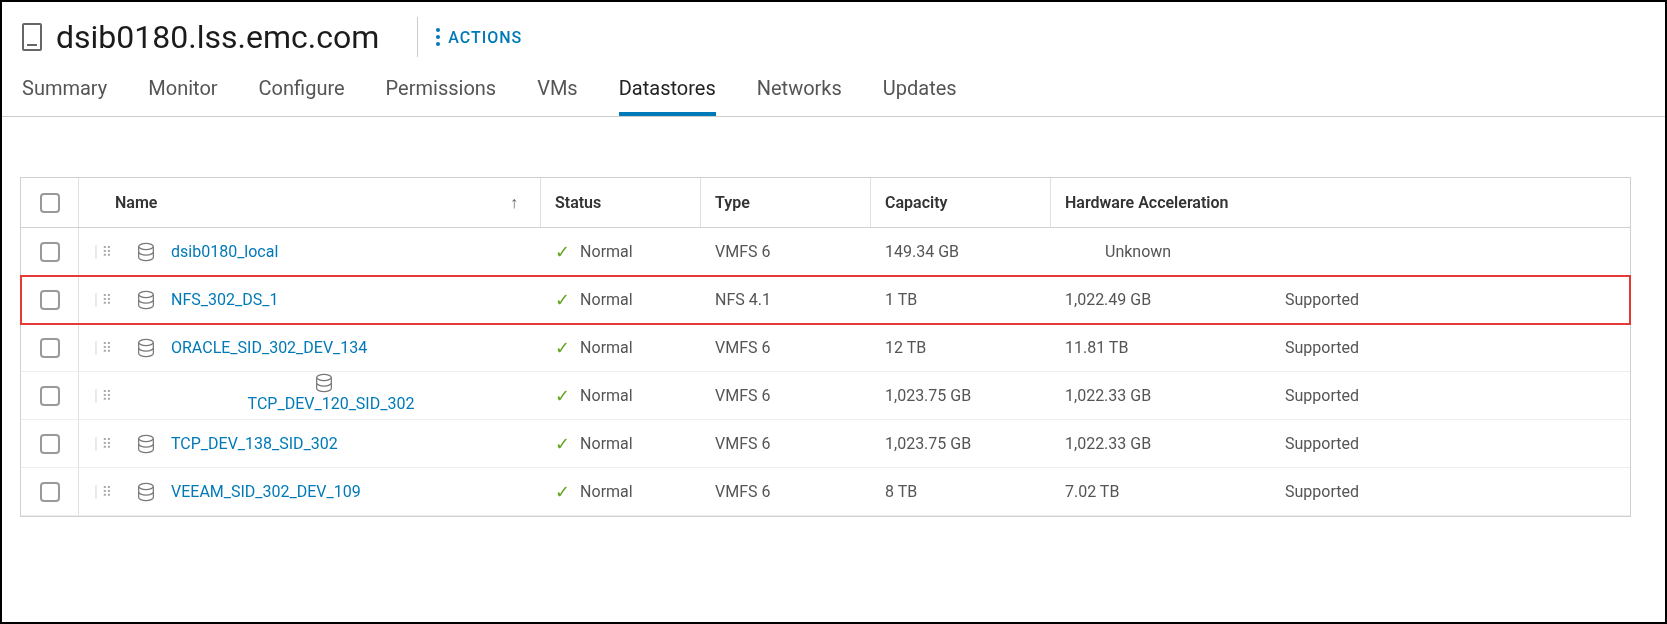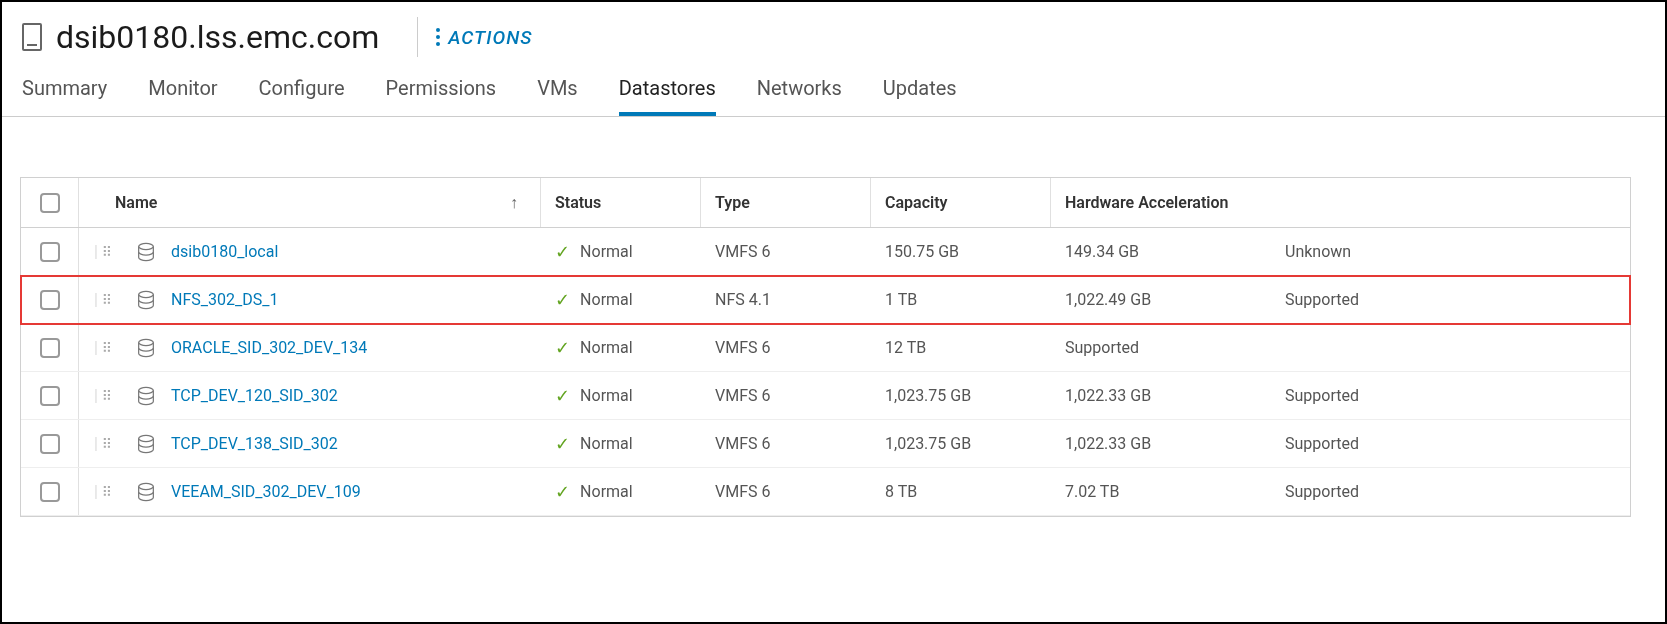--- a/index.html
+++ b/index.html
@@ -49,25 +49,24 @@
     .divider {
       width: 1px;
       height: 40px;
       background: #ccc;
       margin: 0 18px;
     }
     .actions-btn {
       display: flex;
       align-items: center;
       color: #0079b8;
-      font-size: 19px;
+      font-size: 16px;
       font-weight: 500;
       letter-spacing: 1px;
       cursor: pointer;
-      font-style: italic;
     }
     .actions-dots {
       display: flex;
       flex-direction: column;
       margin-right: 8px;
       gap: 3px;
     }
     .actions-dots span {
       width: 4px;
       height: 4px;
@@ -244,21 +243,20 @@
           </span>
       <span class="ds-link">dsib0180_local</span>
     </div>
     <div class="col col-status" style="border-right:none;">
       <div class="status-cell">
         <span class="check-icon">✓</span>
         <span>Normal</span>
       </div>
     </div>
     <div class="col col-type" style="border-right:none;">VMFS 6</div>
-    <div class="col col-capacity" style="border-right:none;">150.75 GB</div>
     <div class="col col-free" style="border-right:none;">149.34 GB</div>
     <div class="col col-hw" style="border-right:none;">Unknown</div>
   </div>
       <div class="table-row highlighted">
     <div class="col col-check">
       <div class="checkbox"></div>
     </div>
     <div class="col col-drag" style="border-right:none;">
       <span class="row-divider">|</span>
       <span class="drag-handle">⠿</span>
@@ -303,31 +301,32 @@
       <span class="ds-link">ORACLE_SID_302_DEV_134</span>
     </div>
     <div class="col col-status" style="border-right:none;">
       <div class="status-cell">
         <span class="check-icon">✓</span>
         <span>Normal</span>
       </div>
     </div>
     <div class="col col-type" style="border-right:none;">VMFS 6</div>
     <div class="col col-capacity" style="border-right:none;">12 TB</div>
+    <div class="col col-free" style="border-right:none;">11.81 TB</div>
     <div class="col col-hw" style="border-right:none;">Supported</div>
   </div>
       <div class="table-row">
     <div class="col col-check">
       <div class="checkbox"></div>
     </div>
     <div class="col col-drag" style="border-right:none;">
       <span class="row-divider">|</span>
       <span class="drag-handle">⠿</span>
     </div>
-    <div class="col col-name" style="border-right:none;">
+    <div class="col col-name" style="border-right:none;flex-direction:column;">
       <span class="ds-icon">
             <svg width="22" height="22" viewBox="0 0 36 36" fill="none" stroke="#777" stroke-width="2">
 <ellipse cx="18" cy="9" rx="12" ry="5"></ellipse>
 <path d="M6 9 V27 a12 5 0 0 0 24 0 V9"></path>
 <path d="M6 18 a12 5 0 0 0 24 0"></path>
 </svg>
           </span>
       <span class="ds-link">TCP_DEV_120_SID_302</span>
     </div>
     <div class="col col-status" style="border-right:none;">

